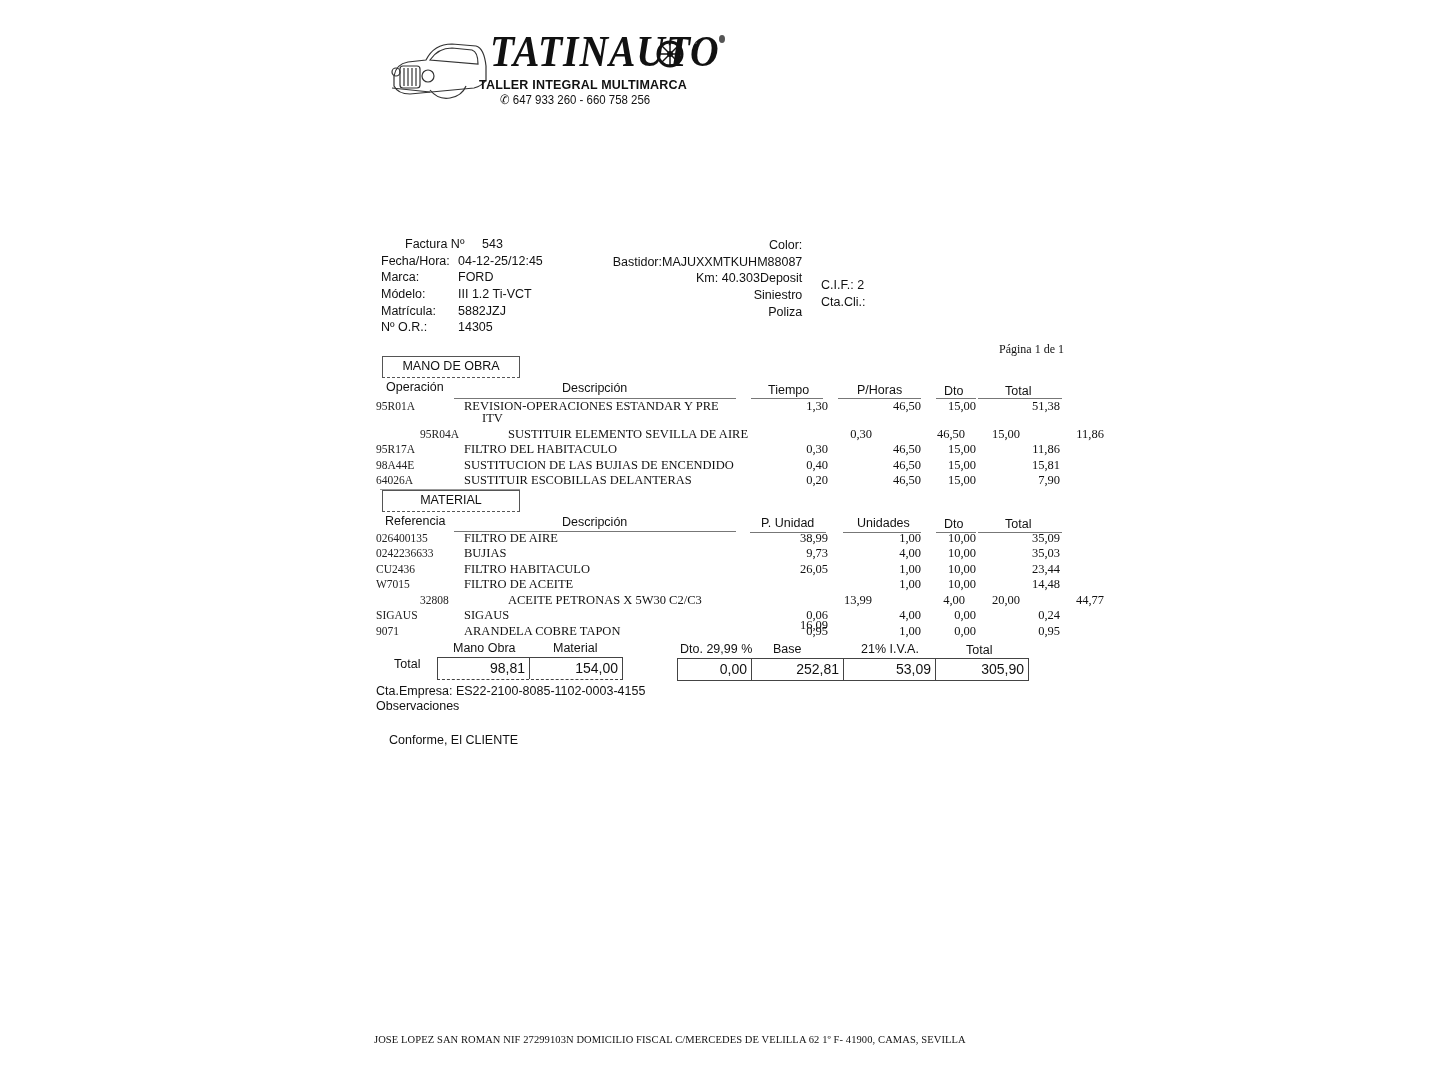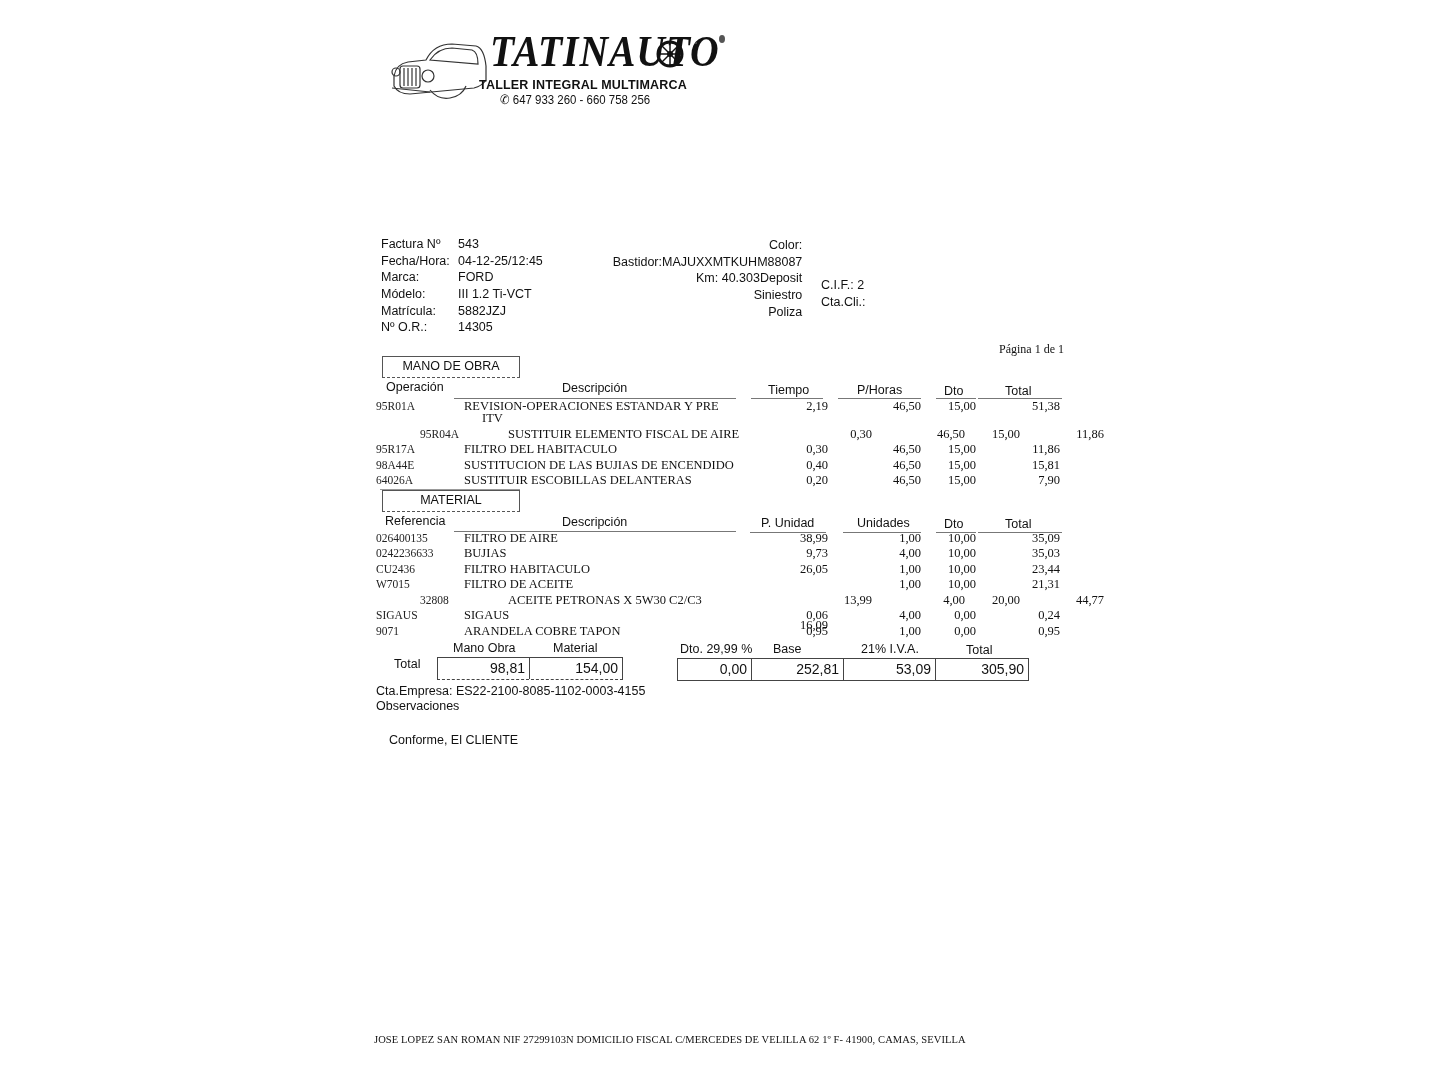--- a/index.html
+++ b/index.html
@@ -75,21 +75,21 @@
   <div class="abs speck" style="left:719px;top:35px;width:6px;height:8px;"></div>
   <div class="abs speck" style="left:695px;top:42px;width:2px;height:2px;"></div>
   <div class="abs tagline">TALLER INTEGRAL MULTIMARCA</div>
   <div class="abs phone">
     <span>✆</span>
     <span>647 933 260 - 660 758 256</span>
   </div>
 </div>
 
 <div class="abs info" style="left:381px;top:236px;">
-  <div class="info-row"><span style="display:inline-block;width:77px;">Factura Nº</span><span>543</span></div>
+  <div class="info-row"><span style="display:inline-block;width:77px;margin-left:24px;">Factura Nº</span><span>543</span></div>
   <div class="info-row"><span style="display:inline-block;width:77px;">Fecha/Hora:</span><span>04-12-25/12:45</span></div>
   <div class="info-row"><span style="display:inline-block;width:77px;">Marca:</span><span>FORD</span></div>
   <div class="info-row"><span style="display:inline-block;width:77px;">Módelo:</span><span>III 1.2 Ti-VCT</span></div>
   <div class="info-row"><span style="display:inline-block;width:77px;">Matrícula:</span><span>5882JZJ</span></div>
   <div class="info-row"><span style="display:inline-block;width:77px;">Nº O.R.:</span><span>14305</span></div>
 </div>
 
 <div class="abs info" style="left:583px;top:237px;text-align:right;">
   <div class="info-row"><span style="display:inline-block;width:79px;">Color:</span><span></span></div>
   <div class="info-row"><span style="display:inline-block;width:79px;">Bastidor:</span><span>MAJUXXMTKUHM88087</span></div>
@@ -118,30 +118,30 @@
   <div class="abs hline" style="left:751px;top:398px;width:72px;"></div>
   <div class="abs hline" style="left:838px;top:398px;width:83px;"></div>
   <div class="abs hline" style="left:936px;top:398px;width:40px;"></div>
   <div class="abs hline" style="left:978px;top:398px;width:84px;"></div>
 </div>
 
 <div>
   <div class="abs row" style="left:0;top:399px;width:1440px;">
     <span class="code">95R01A</span>
     <span class="desc">REVISION-OPERACIONES ESTANDAR Y PRE</span>
-    <span class="num" style="left:760px;width:68px;">2,19</span>
+    <span class="num" style="left:760px;width:68px;">1,30</span>
     <span class="num" style="left:850px;width:71px;">46,50</span>
     <span class="num" style="left:930px;width:46px;">15,00</span>
     <span class="num" style="left:990px;width:70px;">51,38</span>
   </div>
   <div class="abs row" style="left:464px;top:411px;">ITV</div>
 
   <div class="abs row" style="left:0;top:427px;width:1440px;margin-left:44px;">
     <span class="code">95R04A</span>
-    <span class="desc">SUSTITUIR ELEMENTO FISCAL DE AIRE</span>
+    <span class="desc">SUSTITUIR ELEMENTO SEVILLA DE AIRE</span>
     <span class="num" style="left:760px;width:68px;">0,30</span>
     <span class="num" style="left:850px;width:71px;">46,50</span>
     <span class="num" style="left:930px;width:46px;">15,00</span>
     <span class="num" style="left:990px;width:70px;">11,86</span>
   </div>
   <div class="abs row" style="left:0;top:442px;width:1440px;">
     <span class="code">95R17A</span>
     <span class="desc">FILTRO DEL HABITACULO</span>
     <span class="num" style="left:760px;width:68px;">0,30</span>
     <span class="num" style="left:850px;width:71px;">46,50</span>
@@ -207,21 +207,21 @@
     <span class="num" style="left:850px;width:71px;">1,00</span>
     <span class="num" style="left:930px;width:46px;">10,00</span>
     <span class="num" style="left:990px;width:70px;">23,44</span>
   </div>
   <div class="abs row" style="left:0;top:577px;width:1440px;">
     <span class="code">W7015</span>
     <span class="desc">FILTRO DE ACEITE</span>
     <span class="num" style="left:760px;width:68px;margin-top:41px;">16,09</span>
     <span class="num" style="left:850px;width:71px;">1,00</span>
     <span class="num" style="left:930px;width:46px;">10,00</span>
-    <span class="num" style="left:990px;width:70px;">21,31</span>
+    <span class="num" style="left:990px;width:70px;">14,48</span>
   </div>
   <div class="abs row" style="left:0;top:593px;width:1440px;margin-left:44px;">
     <span class="code">32808</span>
     <span class="desc">ACEITE PETRONAS X 5W30 C2/C3</span>
     <span class="num" style="left:760px;width:68px;">13,99</span>
     <span class="num" style="left:850px;width:71px;">4,00</span>
     <span class="num" style="left:930px;width:46px;">20,00</span>
     <span class="num" style="left:990px;width:70px;">44,77</span>
   </div>
   <div class="abs row" style="left:0;top:608px;width:1440px;">

